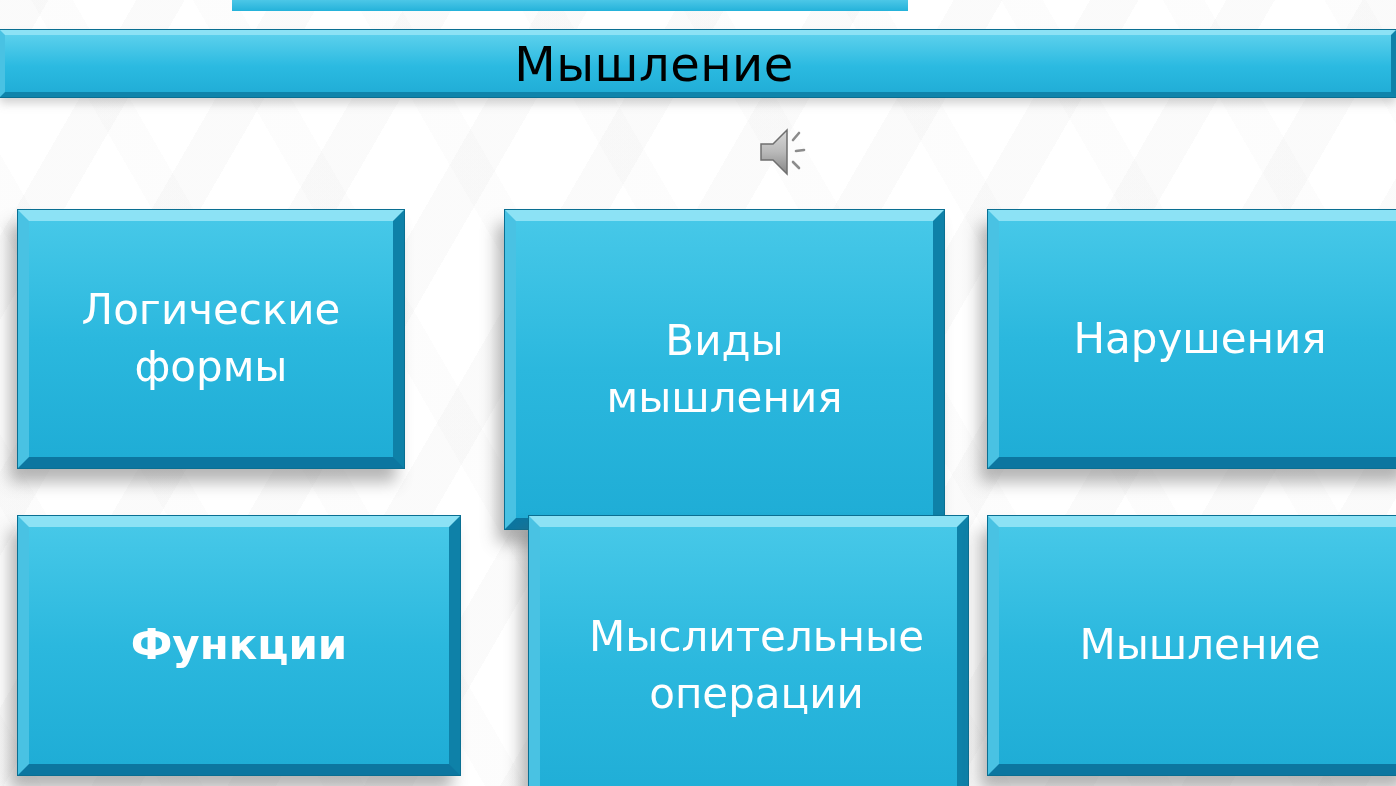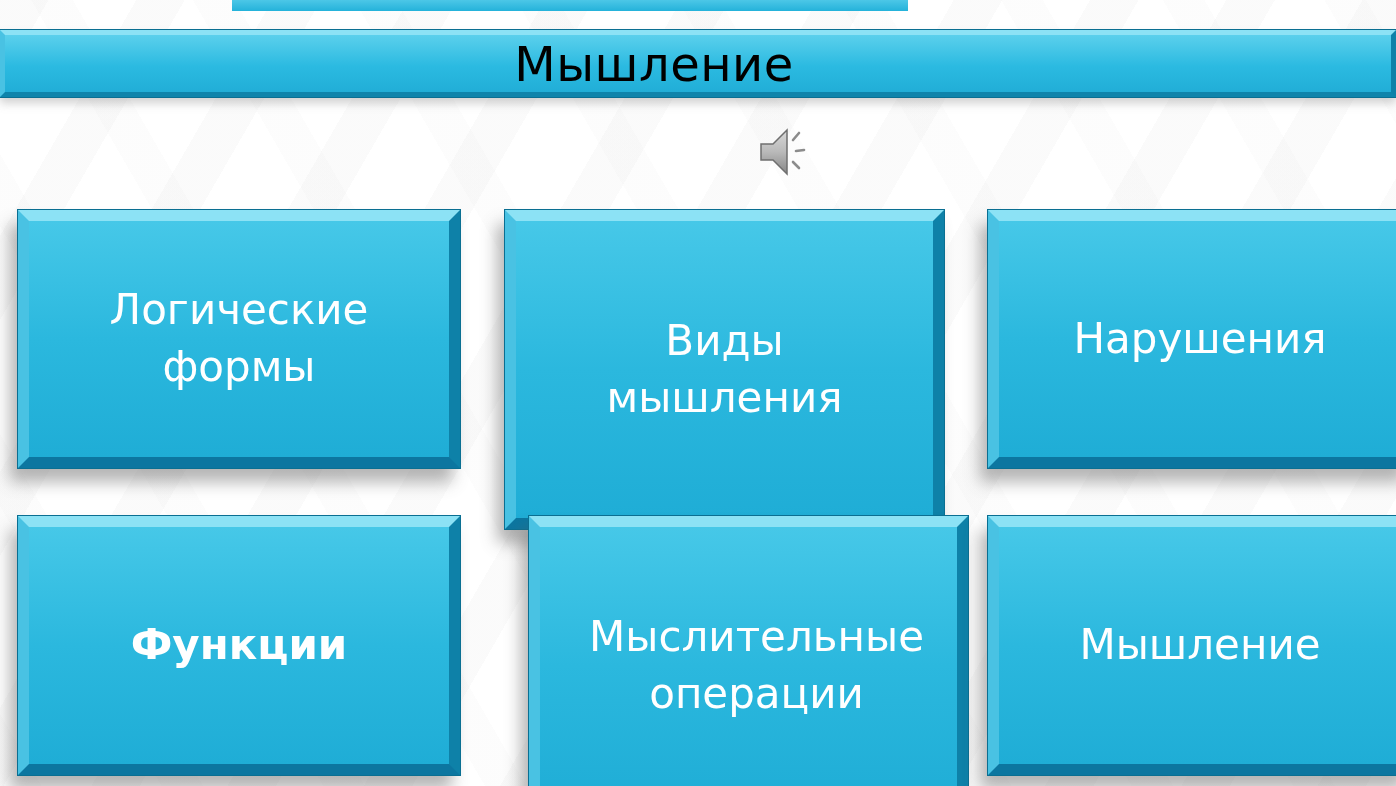--- a/index.html
+++ b/index.html
@@ -84,21 +84,21 @@
     align-items: center;
     justify-content: center;
     text-align: center;
     color: #ffffff;
     font-size: 42px;
     line-height: 1.35;
     white-space: pre-line;
     cursor: pointer;
   }
 
-  .pos-r1c1 { top: 210px; left: 18px;  width: 442px; height: 258px; }
+  .pos-r1c1 { top: 210px; left: 18px;  width: 386px; height: 258px; }
   .pos-r1c2 { top: 210px; left: 505px; width: 439px; height: 319px; }
   .pos-r1c3 { top: 210px; left: 988px; width: 424px; height: 258px; }
   .pos-r2c1 { top: 516px; left: 18px;  width: 442px; height: 259px; font-weight: bold; }
   .pos-r2c2 { top: 516px; left: 529px; width: 439px; height: 299px; padding-left: 16px; }
   .pos-r2c3 { top: 516px; left: 988px; width: 424px; height: 259px; }
 </style>
 </head>
 <body>
 
 <div class="top-strip"></div>

